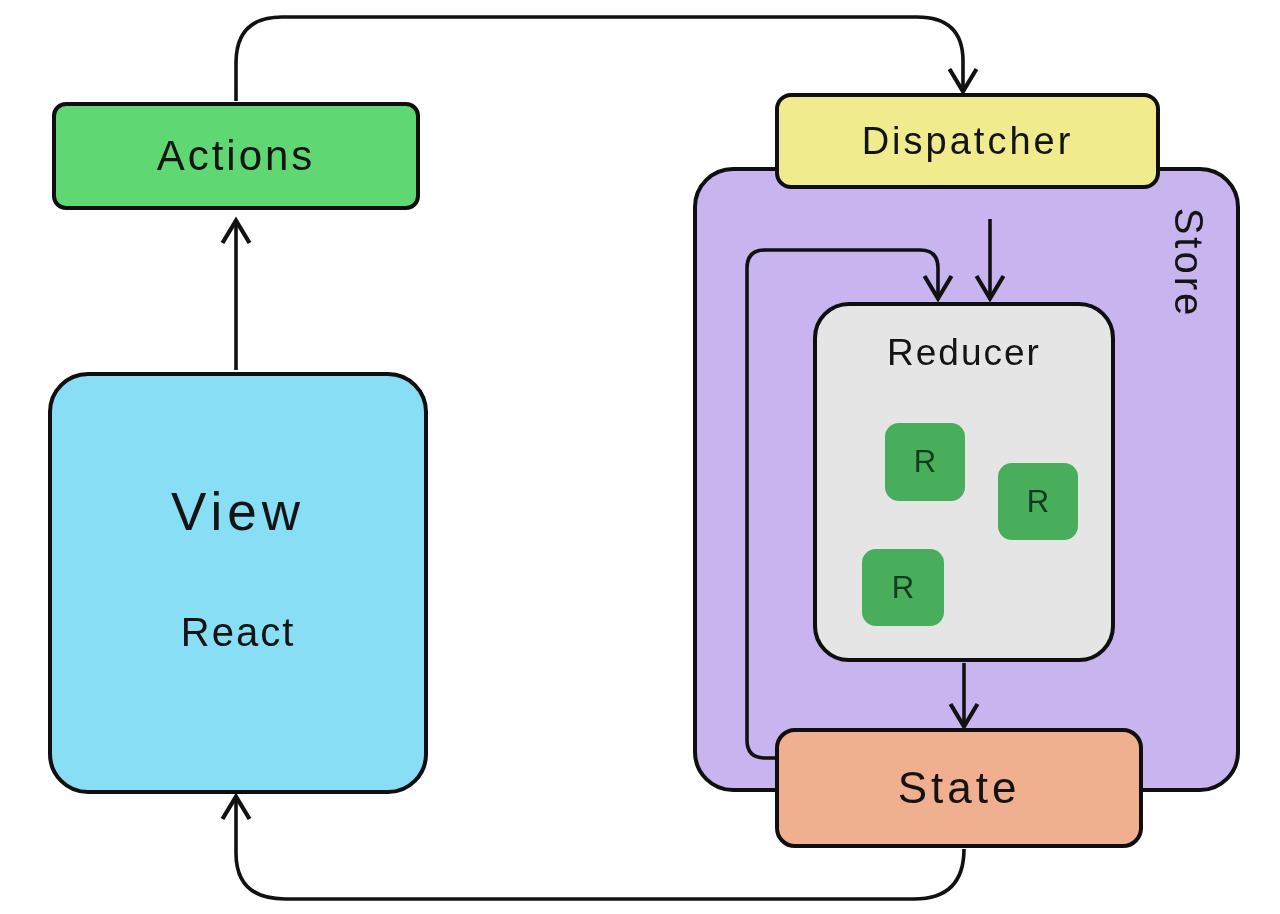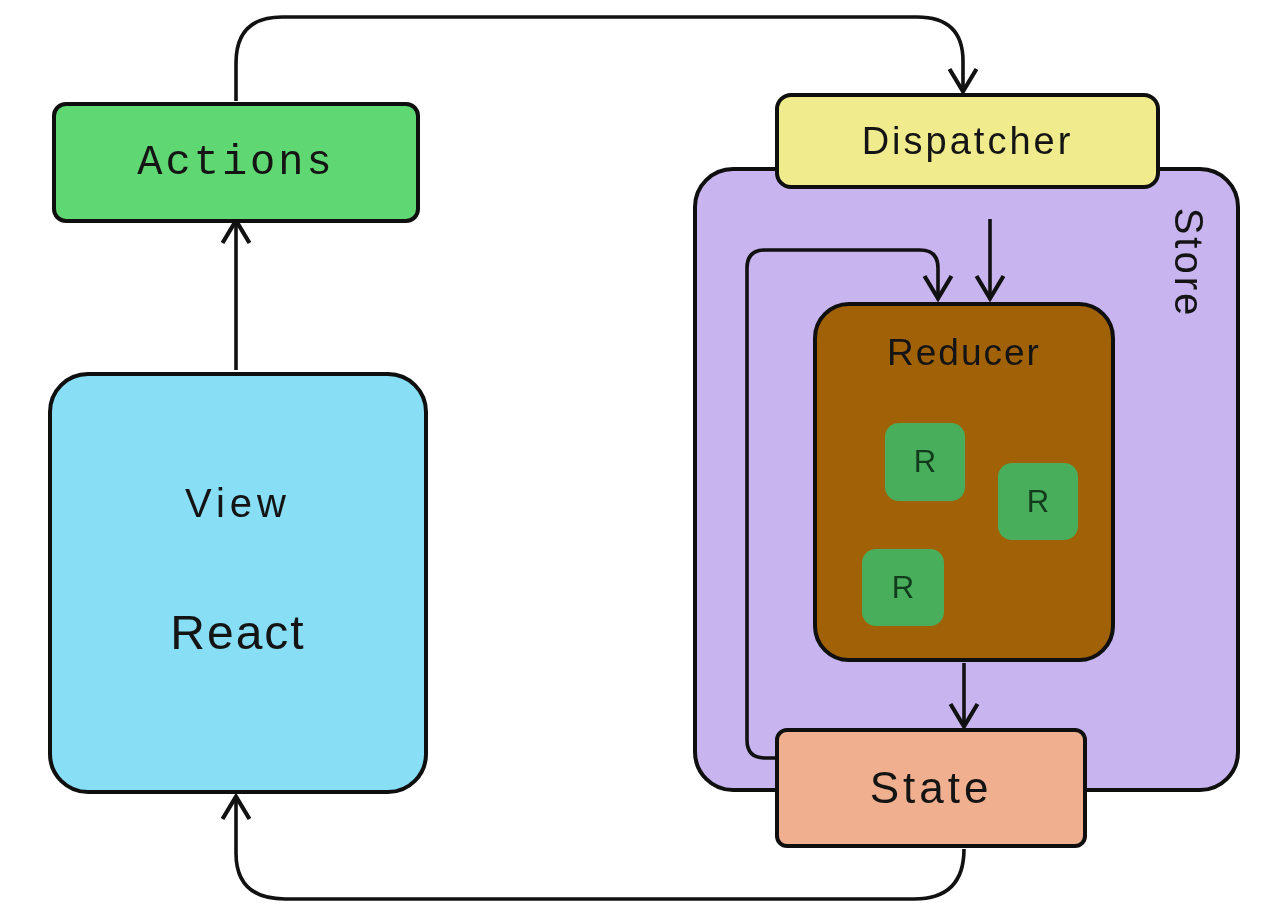--- a/index.html
+++ b/index.html
@@ -33,69 +33,68 @@
   svg.connectors{
     position:absolute;left:0;top:0;
     z-index:2;
   }
   svg.connectors path{
     fill:none;stroke:#111111;stroke-width:3.6px;
     stroke-linejoin:miter;stroke-linecap:butt;
   }
   svg.connectors path.head{stroke-width:4.2px;}
   .actions{
-    left:52px;top:102px;width:368px;height:121px;
+    left:52px;top:102px;width:368px;height:108px;
     background:#5fd873;border-radius:14px;
     font-size:42px;letter-spacing:3px;
     z-index:3;
-    font-family:Liberation Mono, monospace;
   }
   .view{
     left:48px;top:372px;width:380px;height:422px;
     background:#87def5;border-radius:40px;
     z-index:3;
   }
   .view-title{
     position:absolute;left:0;top:105px;width:100%;
     text-align:center;
-    font-size:40px;letter-spacing:5px;
+    font-size:53px;letter-spacing:5px;
   }
   .view-subtitle{
     position:absolute;left:0;top:232px;width:100%;
     text-align:center;
-    font-size:48px;letter-spacing:2px;line-height:49px;
+    font-size:40px;letter-spacing:2px;line-height:49px;
   }
   .dispatcher{
     left:775px;top:93px;width:385px;height:96px;
     background:#f0eb8c;border-radius:16px;
     font-size:38px;letter-spacing:3px;
     z-index:3;
   }
   .reducer{
     left:813px;top:302px;width:302px;height:360px;
-    background:#a16207;border-radius:36px;
+    background:#e5e5e5;border-radius:36px;
     z-index:3;
   }
   .reducer-title{
     position:absolute;left:0;top:26px;width:100%;
     text-align:center;
     font-size:37px;letter-spacing:2px;
   }
   .chip{
     position:absolute;
     background:#48ae5c;border-radius:14px;
     display:flex;align-items:center;justify-content:center;
     font-size:31px;color:#123a1c;
   }
   .chip1{left:68px;top:117px;width:80px;height:78px;}
   .chip2{left:181px;top:157px;width:80px;height:77px;}
   .chip3{left:45px;top:243px;width:82px;height:77px;}
   .state{
-    left:775px;top:728px;width:312px;height:120px;
-    background:#f0b090;border-radius:12px;
+    left:775px;top:728px;width:368px;height:120px;
+    background:#f0b090;border-radius:20px;
     font-size:44px;letter-spacing:4px;
     z-index:3;
     align-items:center;
   }
 </style>
 </head>
 <body>
 
 <div class="canvas">
 

